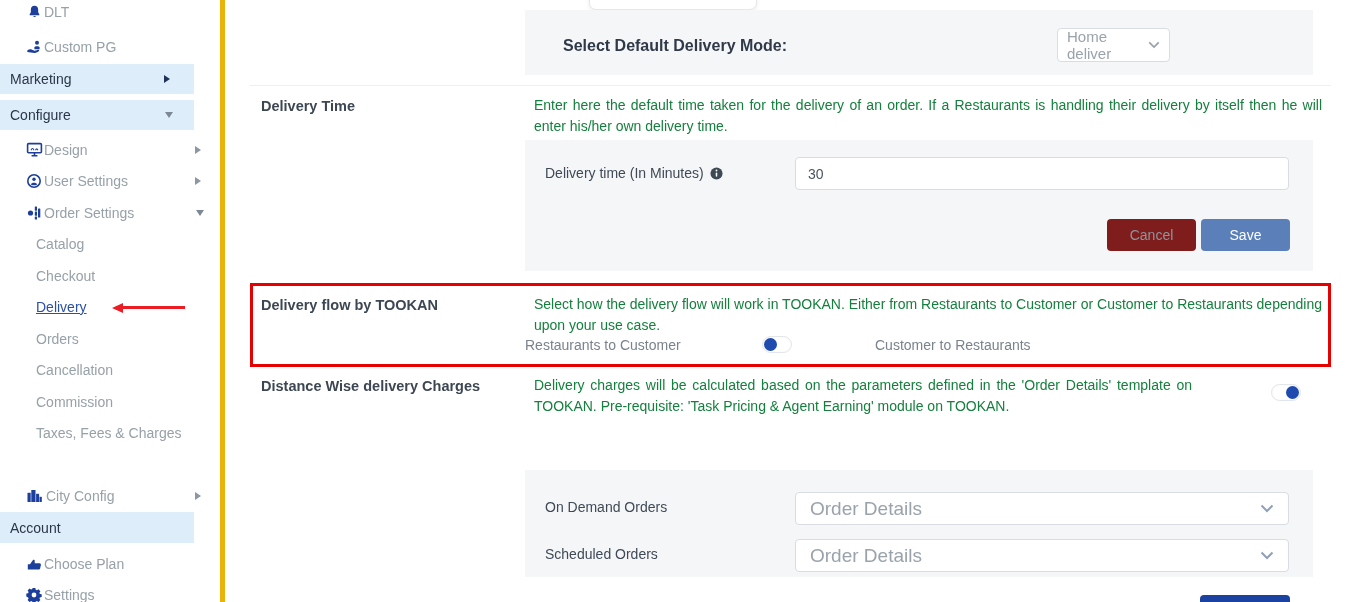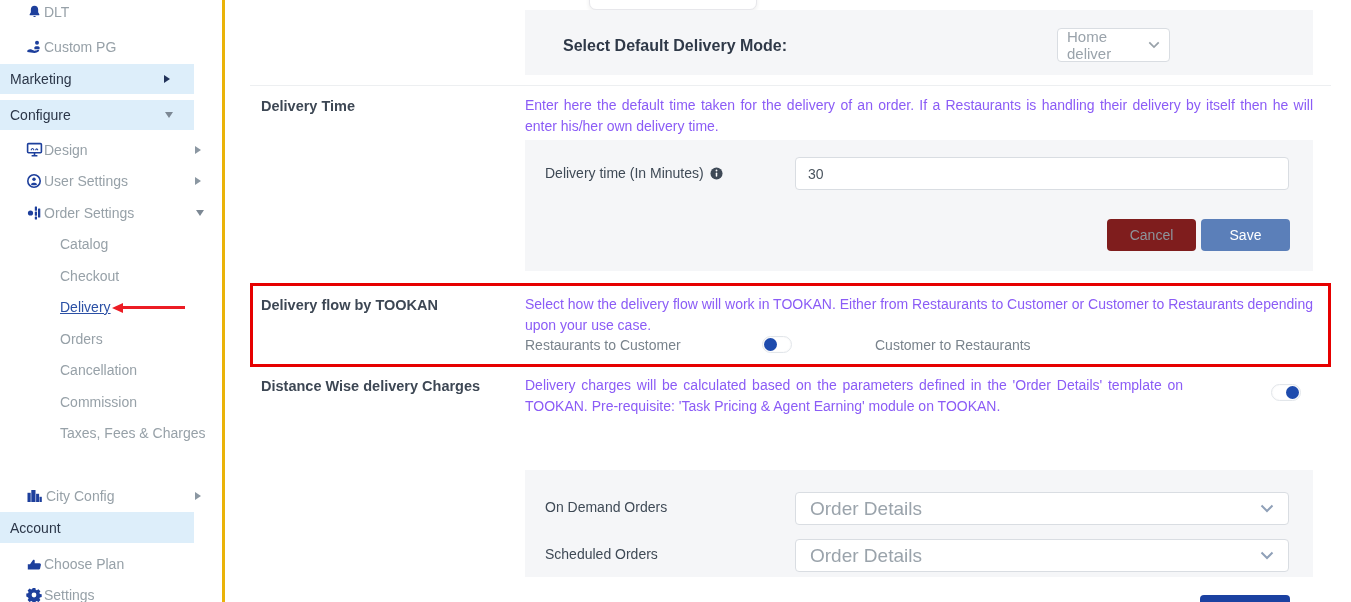--- a/index.html
+++ b/index.html
@@ -1,43 +1,43 @@
 <!DOCTYPE html>
 <html><head>
 <meta charset="utf-8">
 <style>
   * { margin:0; padding:0; box-sizing:border-box; }
   html,body { width:1351px; height:602px; }
   body { font-family:"Liberation Sans", sans-serif; background:#fff; position:relative; overflow:hidden; }
   #page { position:absolute; left:0; top:0; width:1351px; height:602px; overflow:hidden; background:#fff; }
 
   
-  .sidebar { position:absolute; left:0; top:0; width:225px; height:602px; background:#fff; border-right:3px solid #eab308; }
+  .sidebar { position:absolute; left:0; top:0; width:225px; height:602px; background:#fff; border-right:5px solid #eab308; }
   .s-row { position:absolute; left:0; width:225px; height:30px; display:flex; align-items:center; cursor:pointer; }
   .s-ic { position:absolute; left:25px; width:18px; height:18px; display:flex; align-items:center; justify-content:center; }
   .s-ic svg { fill:#1d3f9c; }
   .s-lb { position:absolute; left:44px; font-size:14px; color:#97a1a8; white-space:nowrap; }
-  .lvl2 .s-lb { left:60px; }
+  .lvl2 .s-lb { left:36px; }
   .active .s-lb { color:#2b50a5;text-decoration:underline; }
   .s-sec { position:absolute; left:0; width:194px; height:30px; background:#ddeefa; display:flex; align-items:center; cursor:pointer; }
   .s-seclb { position:absolute; left:10px; font-size:14px; color:#2b3648; }
   .caret-r { position:absolute; right:24px; width:0; height:0; border-left:6px solid #8b97a2; border-top:4.5px solid transparent; border-bottom:4.5px solid transparent; }
   .caret-r.dark { border-left-color:#22335a; }
   .caret-d { position:absolute; right:21px; width:0; height:0; border-top:6px solid #7c8894; border-left:4.5px solid transparent; border-right:4.5px solid transparent; }
   .red-arrow { position:absolute; left:112px; top:302px; width:73px; height:11px; display:flex; align-items:center; }
   .ra-head { width:0; height:0; border-right:11px solid #ec1c24; border-top:5.5px solid transparent; border-bottom:5.5px solid transparent; }
   .ra-line { flex:1; height:3.5px; background:#ec1c24; }
 
   
   .main { position:absolute; left:226px; top:0; width:1125px; height:602px; background:#fff; }
   .panel { position:absolute; background:#f5f6f8; }
   .cutbox { position:absolute; left:363px; top:-11px; width:168px; height:21px; background:#fff; border:1px solid #e7e7eb; border-radius:7px; box-shadow:0 2px 4px rgba(0,0,0,0.07); }
   .divider { position:absolute; left:24px; top:85px; width:1081px; height:1px; background:#edeff1; }
   .sec-title { position:absolute; font-size:14.5px; font-weight:bold; color:#3d4754; white-space:nowrap; }
-  .desc { position:absolute; font-size:14px; color:#8b5cf6; line-height:21px; text-align:justify; }
+  .desc { position:absolute; font-size:14px; color:#15803d; line-height:21px; text-align:justify;margin-left:9px; }
   .fld-label { position:absolute; font-size:14px; color:#3f4a56; display:flex; align-items:center; gap:6px; white-space:nowrap; }
   .txt-input { position:absolute; width:494px; height:33px; background:#fff; border:1px solid #d9dde2; border-radius:4px; padding:0 12px; font-size:14px; color:#4a545e; font-family:"Liberation Sans",sans-serif; }
   .btn { position:absolute; width:89px; height:32px; border:none; border-radius:4px; font-size:14px; cursor:pointer; font-family:"Liberation Sans",sans-serif; }
   .btn-cancel { background:#7f1d1d; color:#8d959c; }
   .btn-save { background:#5b7fb9; color:#fff; }
   .redbox { position:absolute; left:24px; top:283px; width:1081px; height:84px; border:3px solid #e60000; pointer-events:none; }
   .toggle { position:absolute; width:30px; height:17px; border-radius:9px; background:#fff; border:1px solid #e2e6ea; cursor:pointer; box-shadow:inset 0 0 2px rgba(0,0,0,0.05); }
   .toggle .knob { position:absolute; top:1px; width:13px; height:13px; border-radius:50%; background:#1e4bad; }
   .toggle.left .knob { left:1px; }
   .toggle.right .knob { right:1px; }

